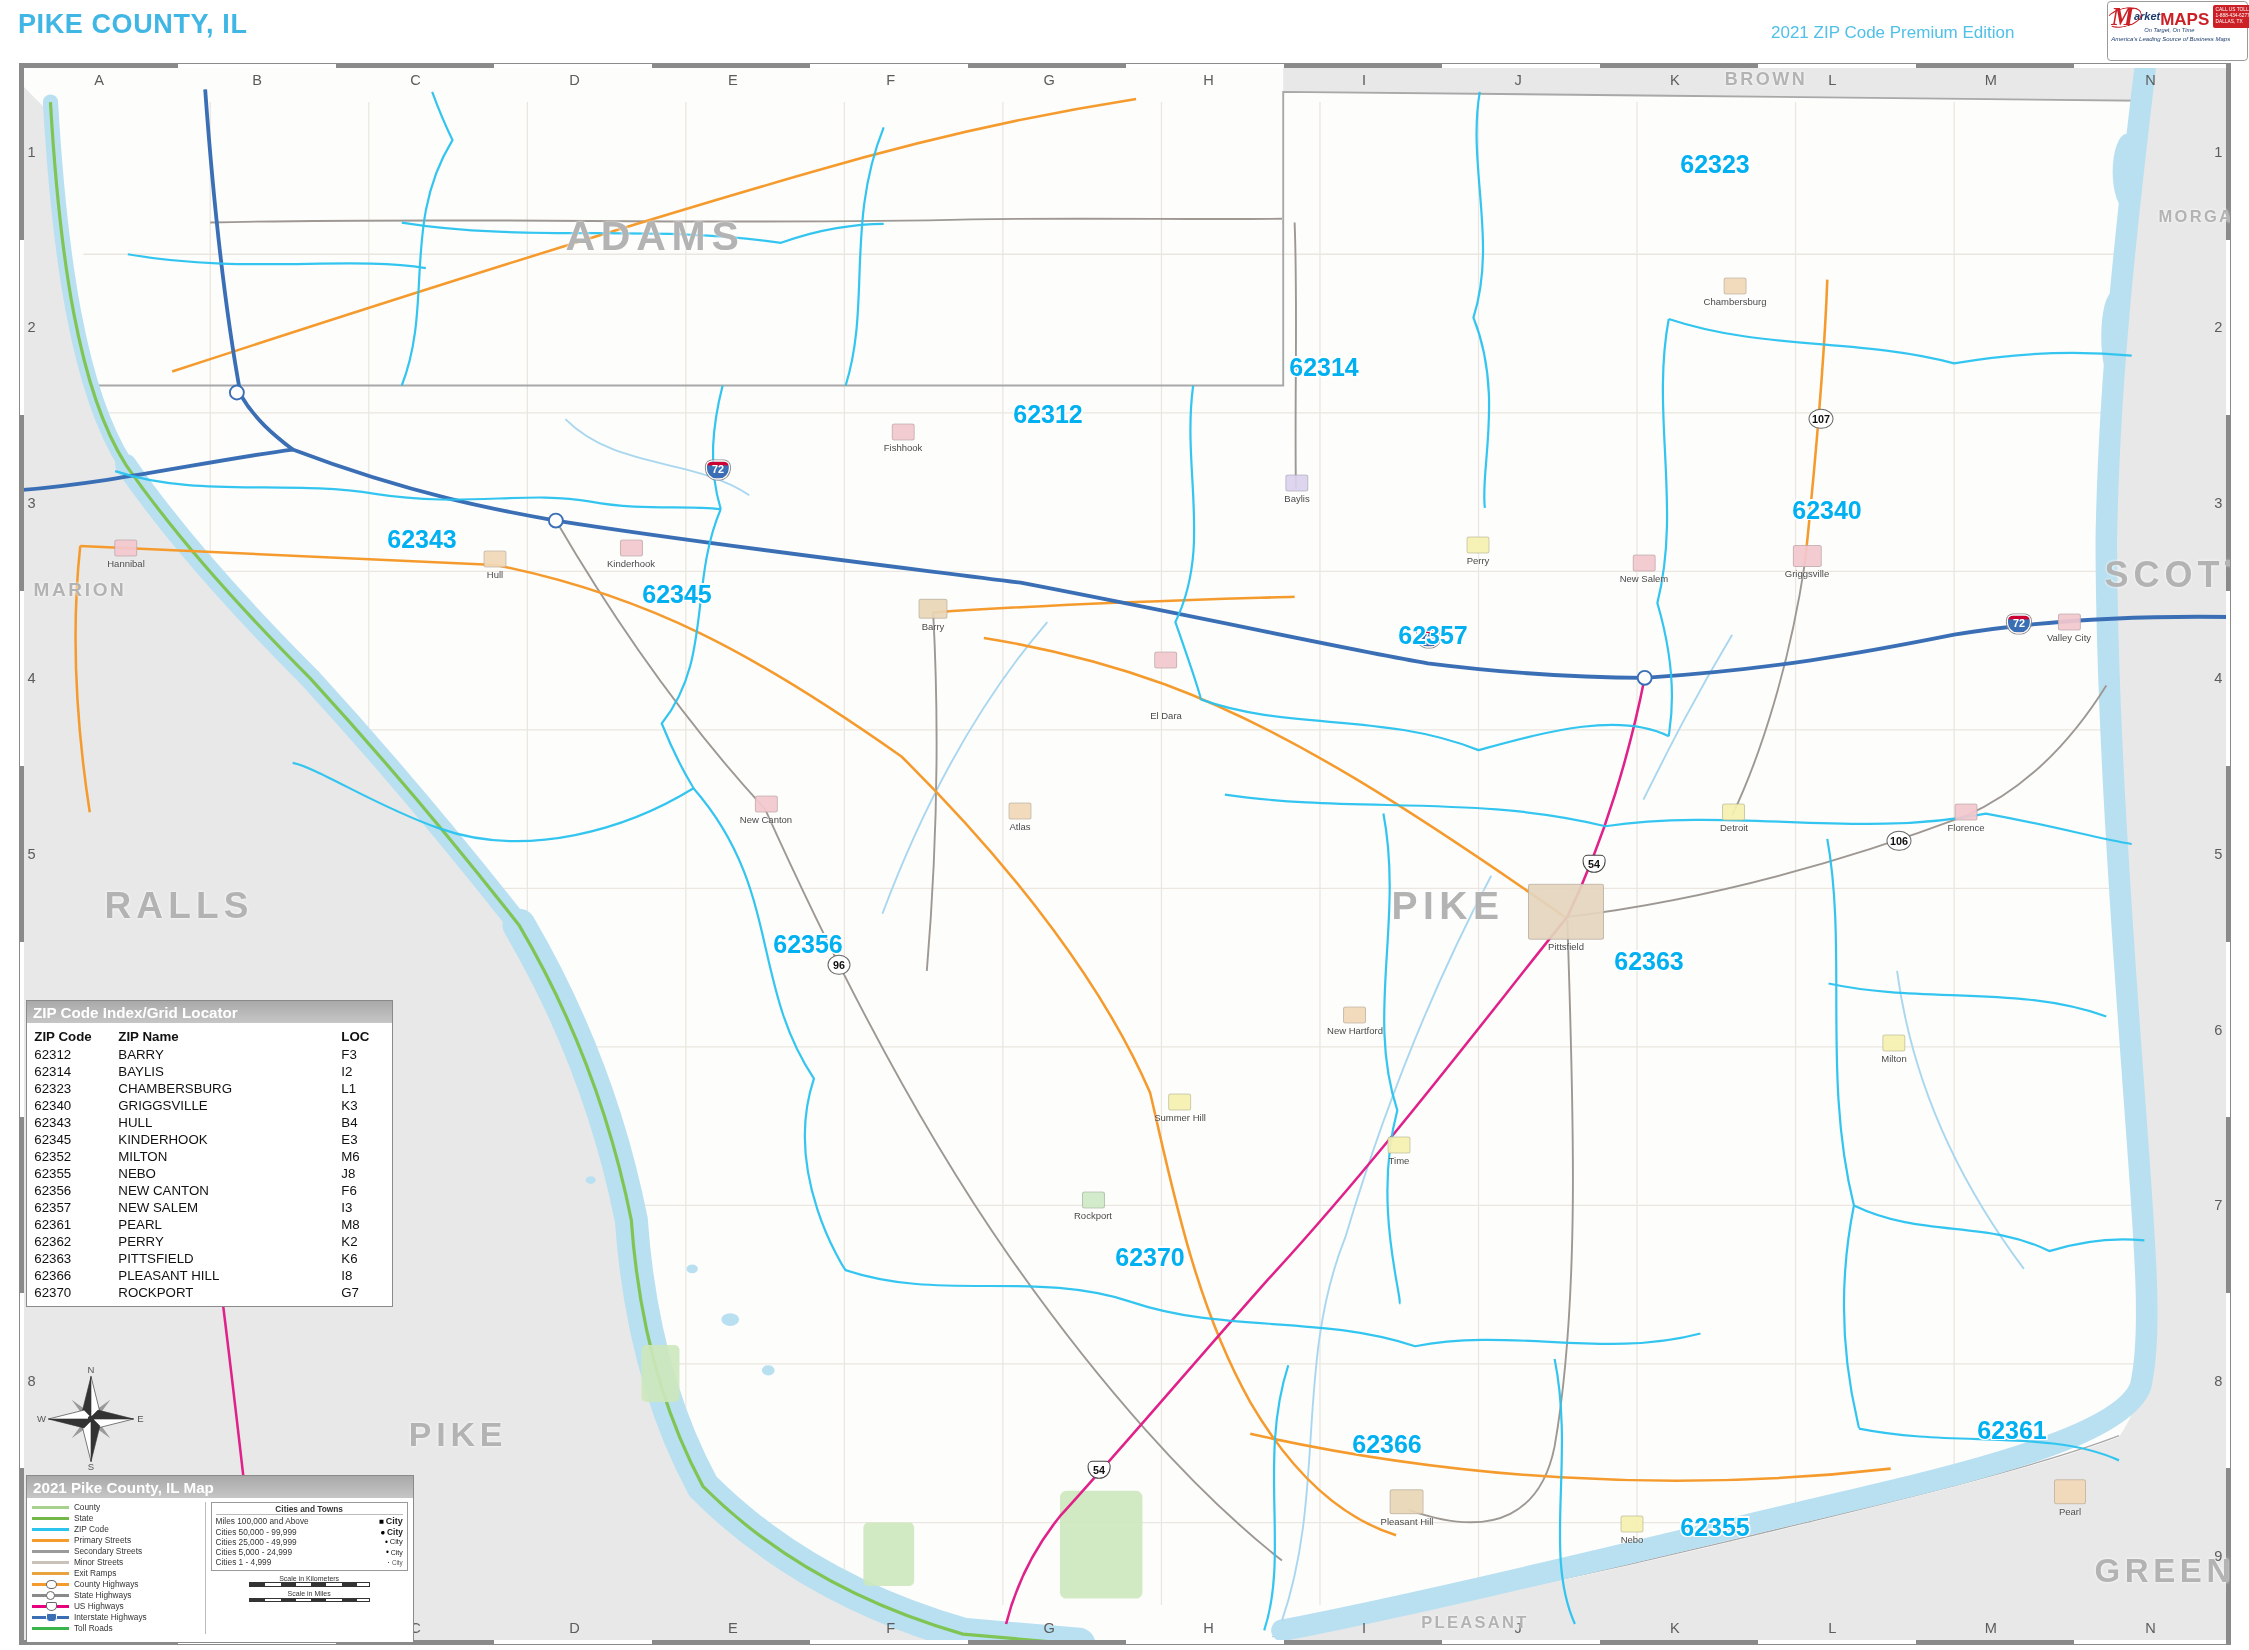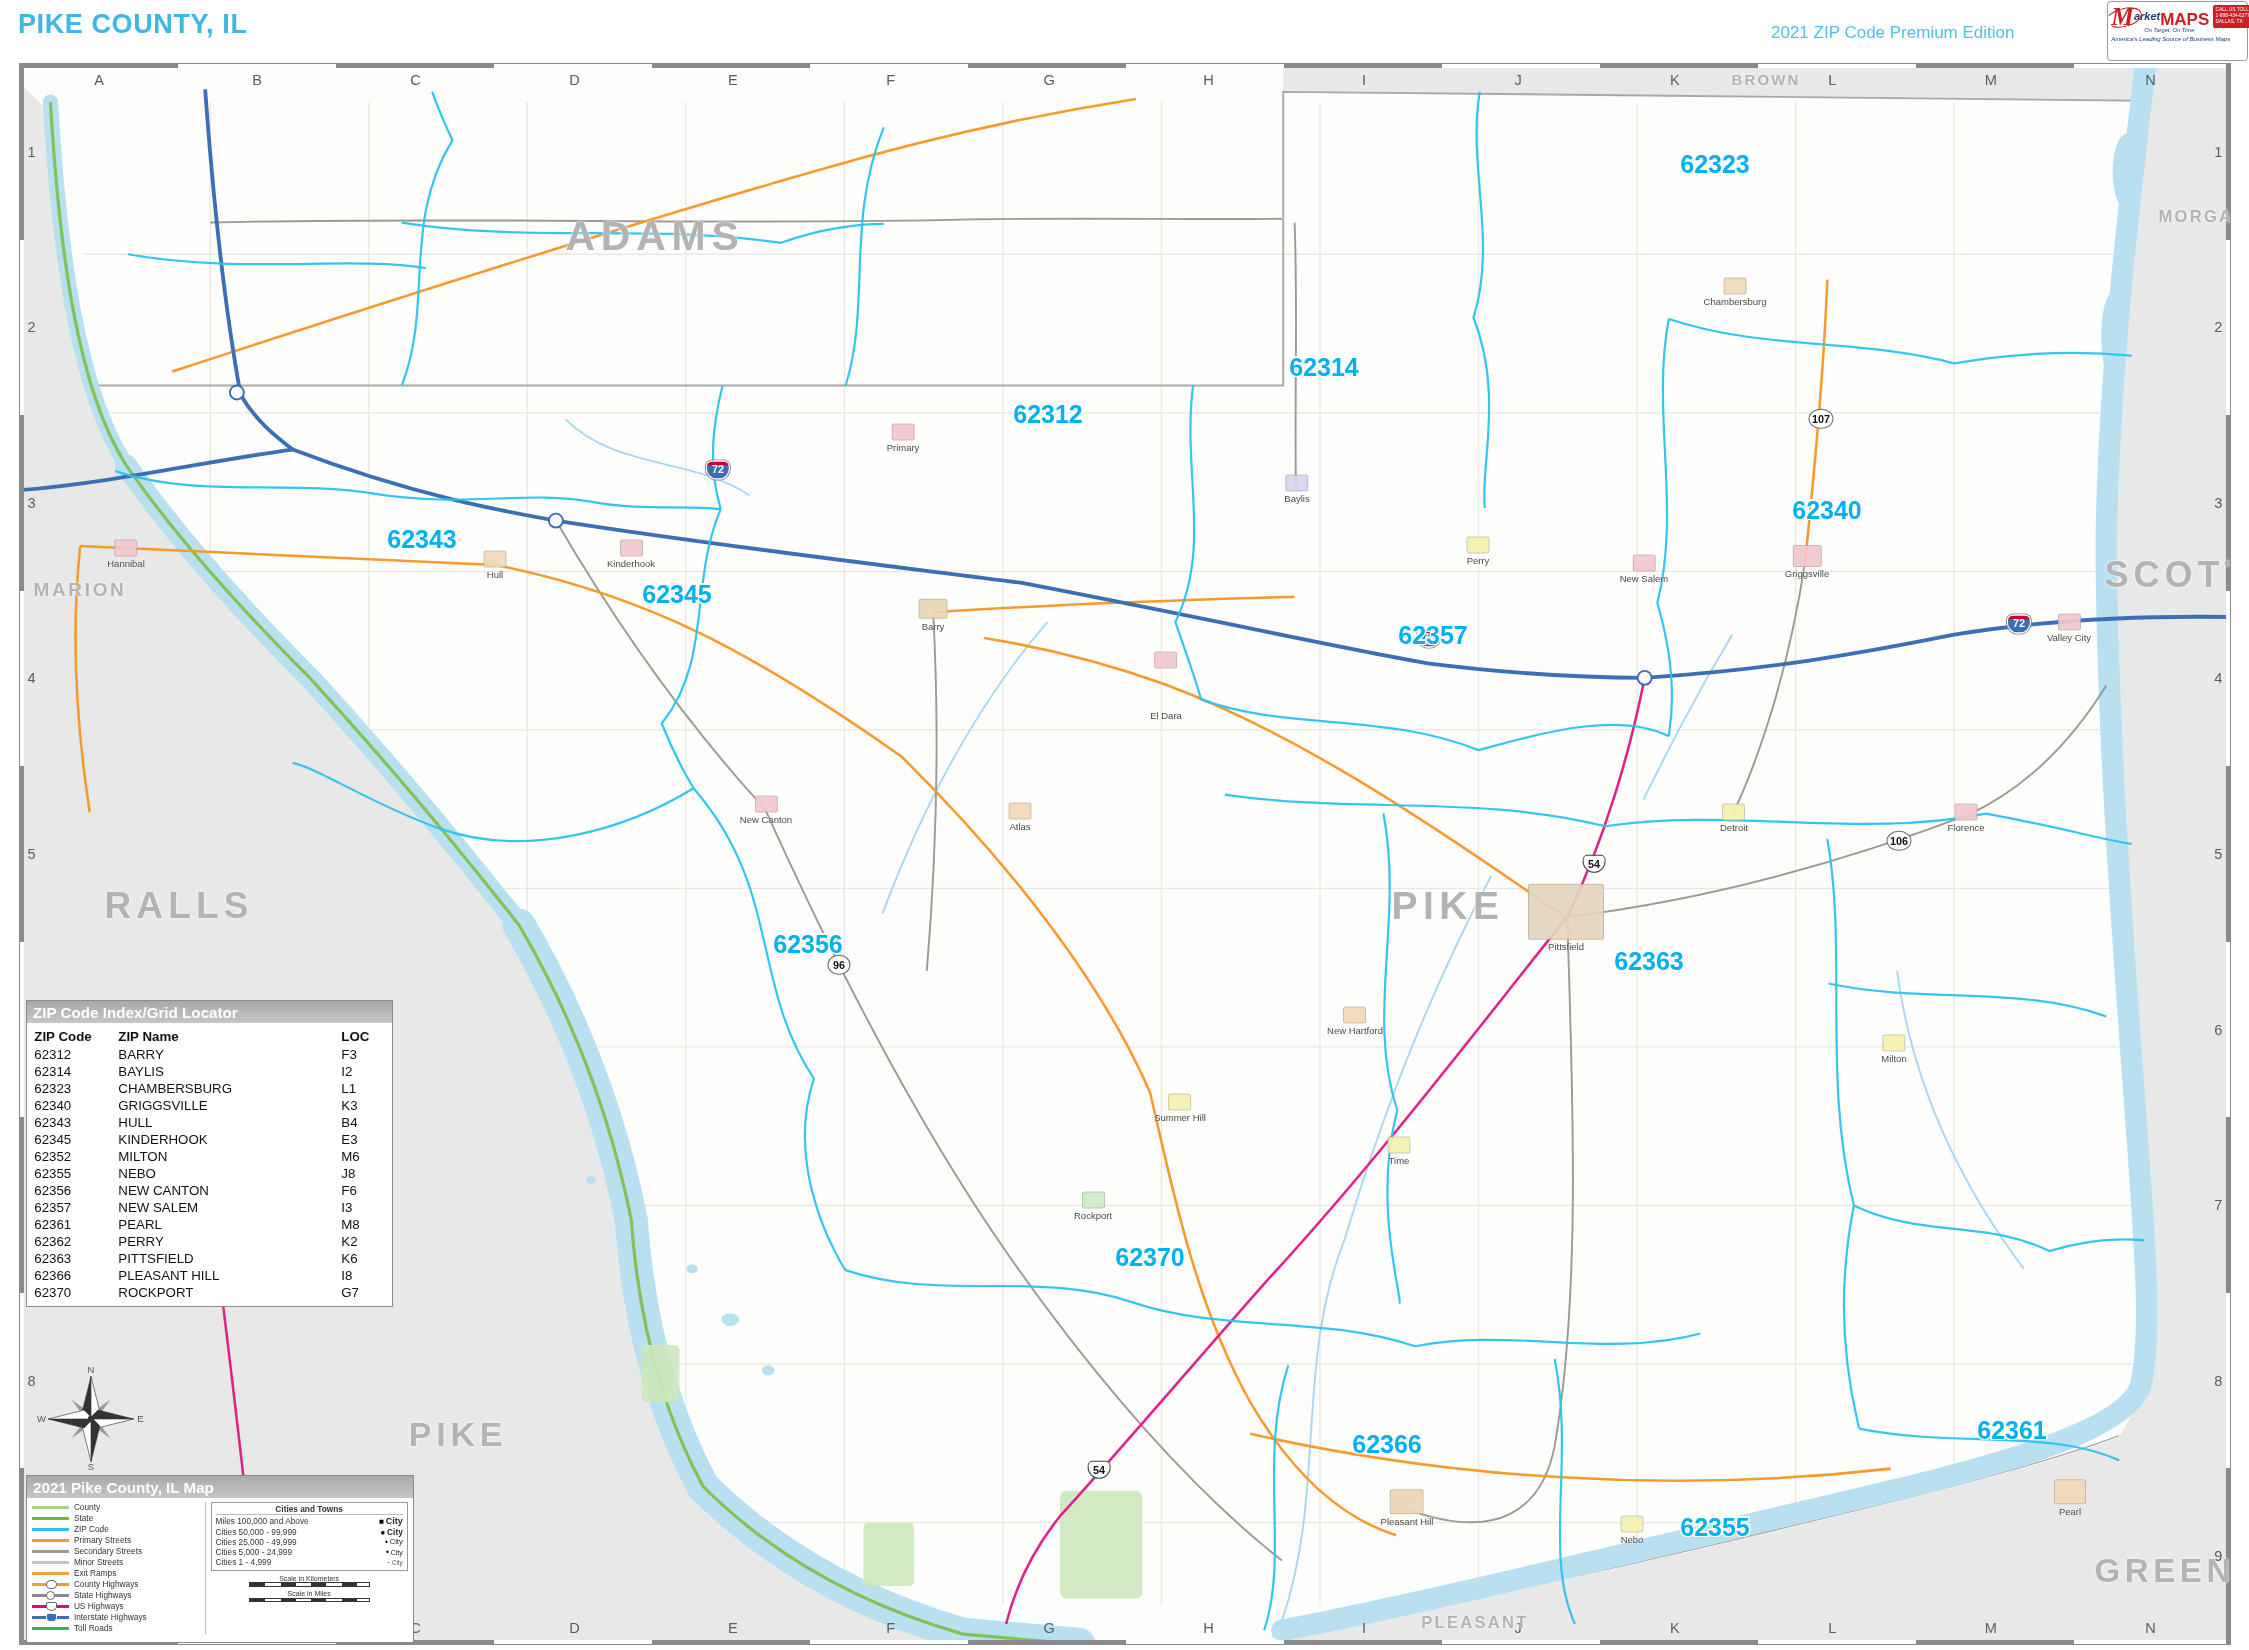--- a/index.html
+++ b/index.html
@@ -315,21 +315,21 @@
     </div>
 
   <div>
       <div class="county-label" style="left: 635px; top: 172px; font-size: 41px;">ADAMS</div>
       <div class="county-label" style="left: 159px; top: 842px; font-size: 37px;">RALLS</div>
       <div class="county-label" style="left: 60px; top: 526px; font-size: 19px;">MARION</div>
       <div class="county-label" style="left: 2158px; top: 511px; font-size: 36px;">SCOTT</div>
       <div class="county-label" style="left: 2158px; top: 1507px; font-size: 33px;">GREENE</div>
       <div class="county-label" style="left: 1428px; top: 842px; font-size: 39px;">PIKE</div>
       <div class="county-label" style="left: 438px; top: 1370px; font-size: 34px;">PIKE</div>
-      <div class="county-label" style="left: 1746px; top: 15.2px; font-size: 15px;">BROWN</div>
+      <div class="county-label" style="left: 1746px; top: 15.2px; font-size: 18px;">BROWN</div>
       <div class="county-label" style="left: 2183px; top: 152px; font-size: 16.5px;">MORGAN</div>
       <div class="county-label" style="left: 1455px; top: 1558px; font-size: 16.5px;">PLEASANT</div>
     </div>
 
   <div>
       <div class="city" style="left: 475px; top: 501px; --c: #F2D9B8;">
       <div class="patch"></div>
       <div class="clabel">Hull</div>
     </div>
       <div class="city" style="left: 611px; top: 490px; --c: #F3C8CE;">
@@ -411,21 +411,21 @@
       <div class="city" style="left: 1379px; top: 1087px; --c: #F6F1B0;">
       <div class="patch"></div>
       <div class="clabel">Time</div>
     </div>
       <div class="city" style="left: 1335px; top: 957px; --c: #F2D9B8;">
       <div class="patch"></div>
       <div class="clabel">New Hartford</div>
     </div>
       <div class="city" style="left: 883px; top: 374px; --c: #F3C8CE;">
       <div class="patch"></div>
-      <div class="clabel">Primary</div>
+      <div class="clabel">Fishhook</div>
     </div>
       <div class="city" style="left: 2049px; top: 564px; --c: #F3C8CE;">
       <div class="patch"></div>
       <div class="clabel">Valley City</div>
     </div>
       <div class="city" style="left: 73px; top: 490px; margin-left: 33px; --c: #F3C8CE;">
       <div class="patch"></div>
       <div class="clabel">Hannibal</div>
     </div>
       <div class="city" style="left: 257px; top: 1504px; --c: #E9D6B6;">

